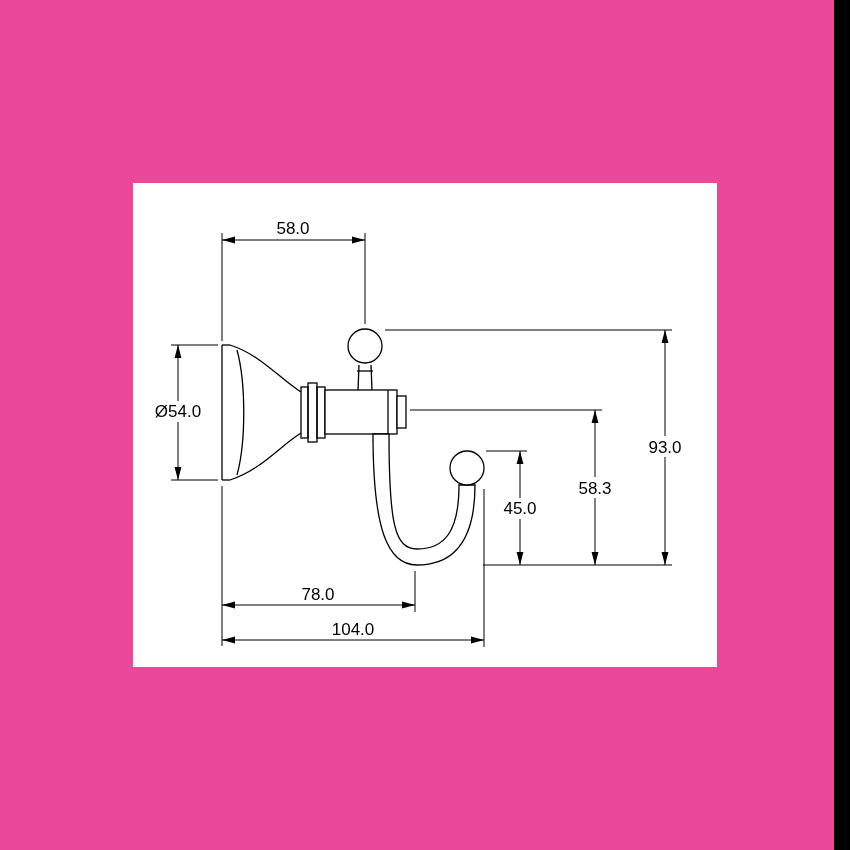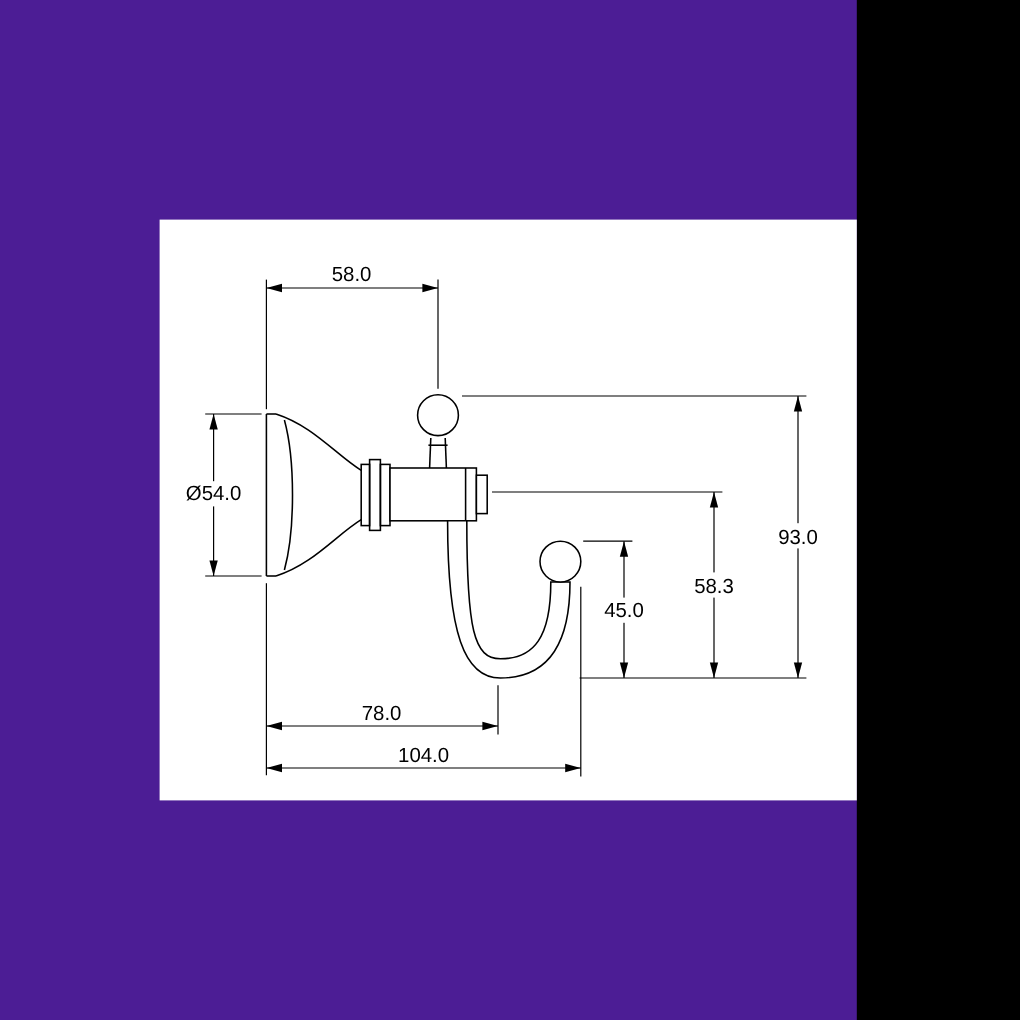--- a/index.html
+++ b/index.html
@@ -5,23 +5,23 @@
   html, body {
     margin: 0;
     padding: 0;
     width: 850px;
     height: 850px;
     background: #000000;
     font-family: "Liberation Sans", sans-serif;
   }
   .frame {
     position: relative;
-    width: 714px;
+    width: 834px;
     height: 850px;
-    background: #4c1d95;
+    background: #ec4899;
     overflow: hidden;
   }
   .canvas {
     position: absolute;
     left: 133px;
     top: 183px;
     width: 584px;
     height: 484px;
     background: #ffffff;
   }

